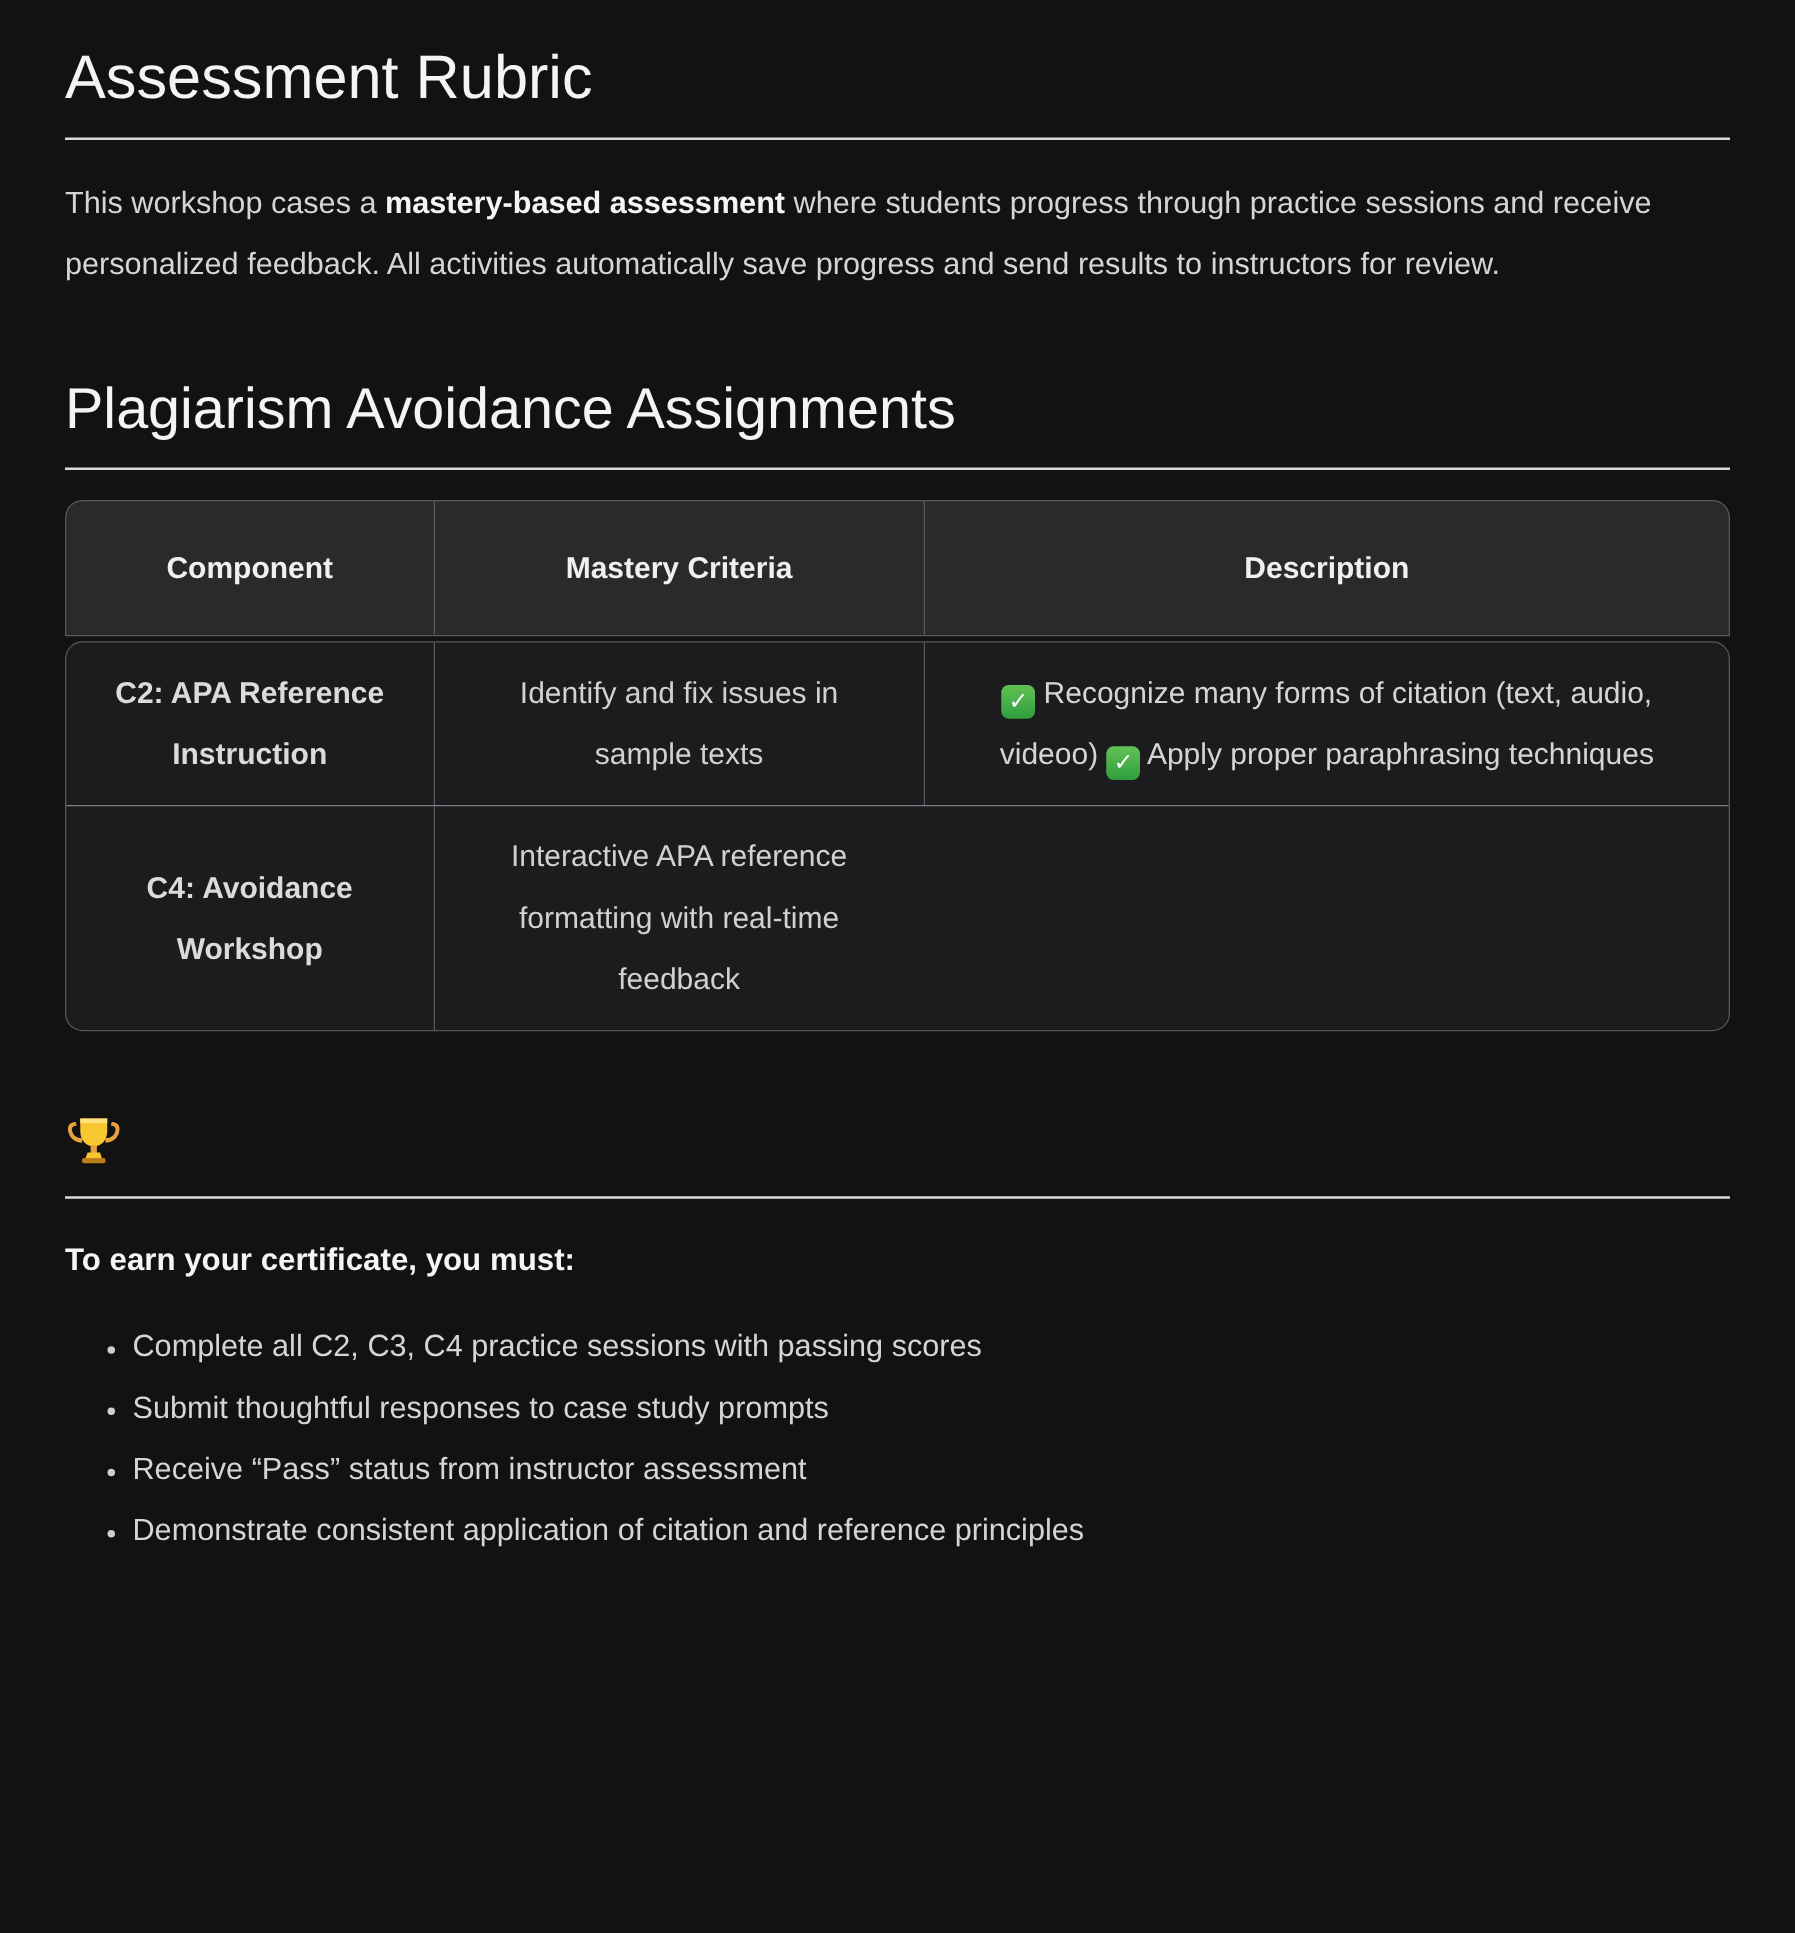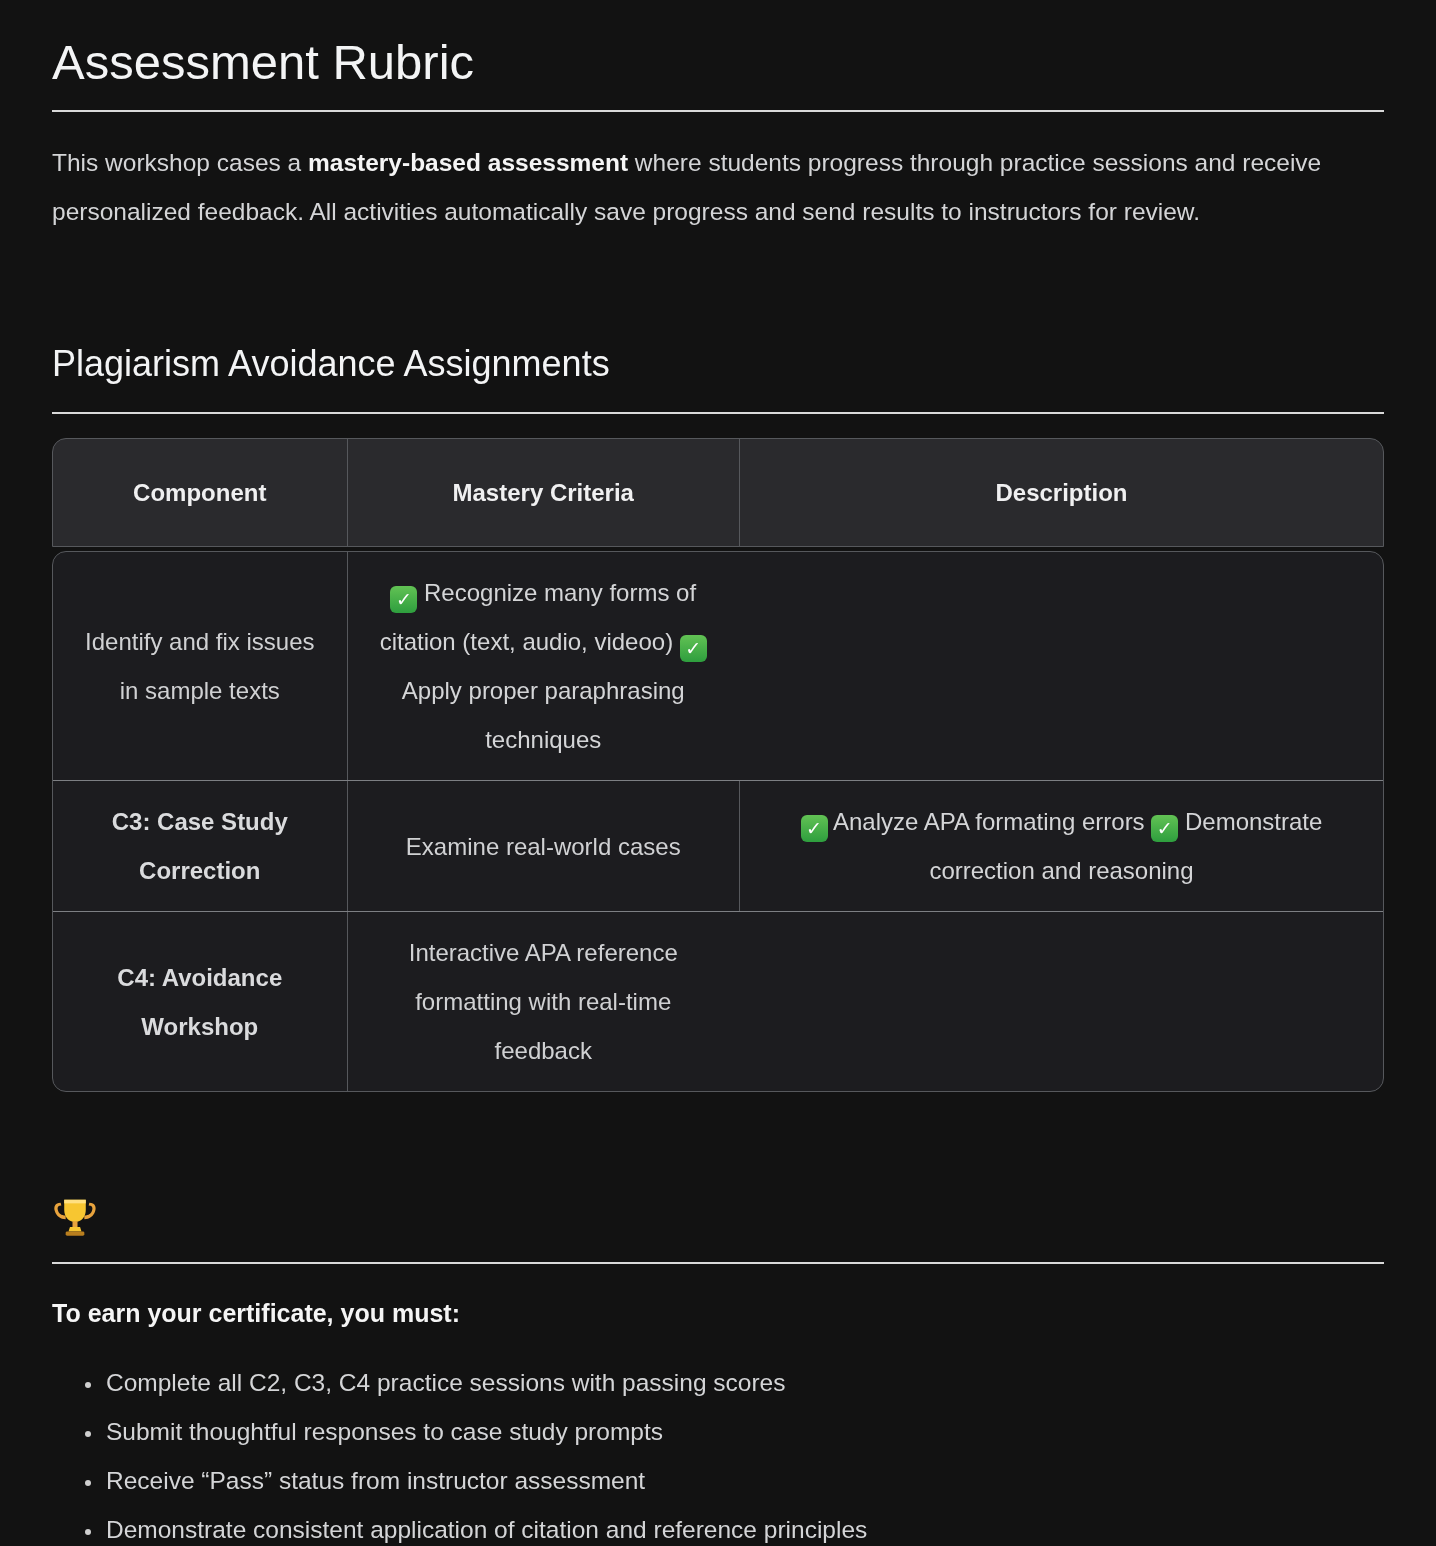--- a/index.html
+++ b/index.html
@@ -41,22 +41,22 @@
     margin:0;
   }
   p.intro{
     margin:26px 0 0 0;
     font-size:24.5px;
     line-height:49px;
     color:var(--body-text);
   }
   p.intro b{color:var(--bold-text);}
   h2.section-heading{
-    margin:102px 0 22px 0;
-    font-size:36px;
+    margin:64px 0 22px 0;
+    font-size:46px;
     line-height:52px;
     font-weight:400;
     color:var(--heading-text);
     display:flex;
     align-items:flex-end;
     gap:16px;
   }
   
   .table-wrap{margin-top:24px;}
   .t-head,.t-row{
@@ -142,27 +142,23 @@
   <hr class="hr">
 
   <div class="table-wrap">
     <div class="t-head">
       <div class="cell">Component</div>
       <div class="cell">Mastery Criteria</div>
       <div class="cell">Description</div>
     </div>
     <div class="t-body" id="table-body">
         <div class="t-row">
+          <div class="cell comp">C2: APA Reference Instruction</div>
           <div class="cell desc">Identify and fix issues in sample texts</div>
           <div class="cell crit"><span class="check">✓</span> Recognize many forms of citation (text, audio, videoo) <span class="check">✓</span> Apply proper paraphrasing techniques </div>
-        </div>
-        <div class="t-row">
-          <div class="cell comp">C3: Case Study Correction</div>
-          <div class="cell desc">Examine real-world cases</div>
-          <div class="cell crit"><span class="check">✓</span> Analyze APA formating errors <span class="check">✓</span> Demonstrate correction and reasoning </div>
         </div>
         <div class="t-row">
           <div class="cell comp">C4: Avoidance Workshop</div>
           <div class="cell desc">Interactive APA reference formatting with real-time feedback</div>
         </div>
       </div>
   </div>
 
   <h2 class="section-heading">
     <svg class="trophy" viewBox="0 0 64 64" aria-hidden="true">

